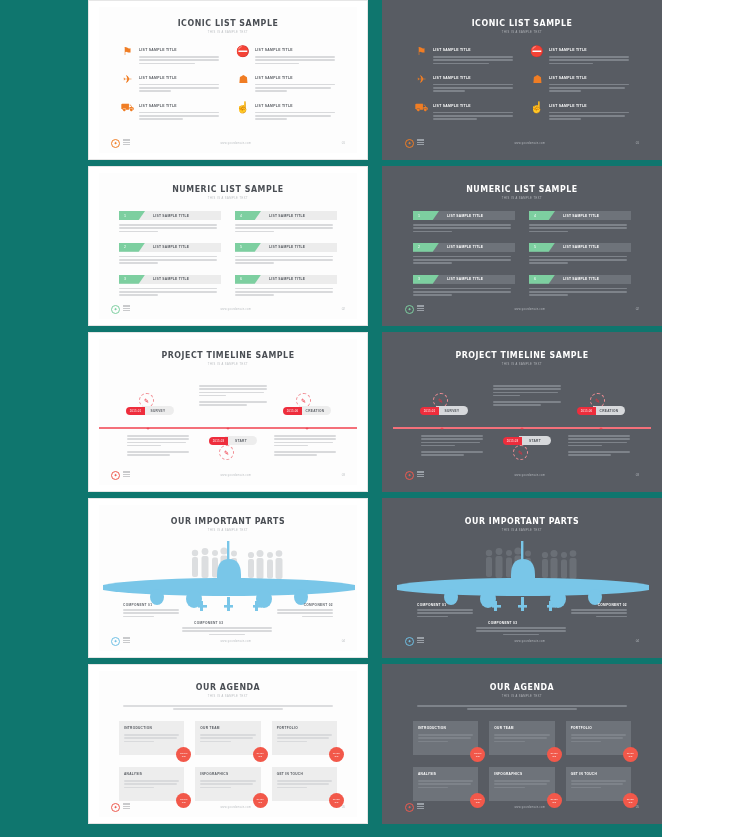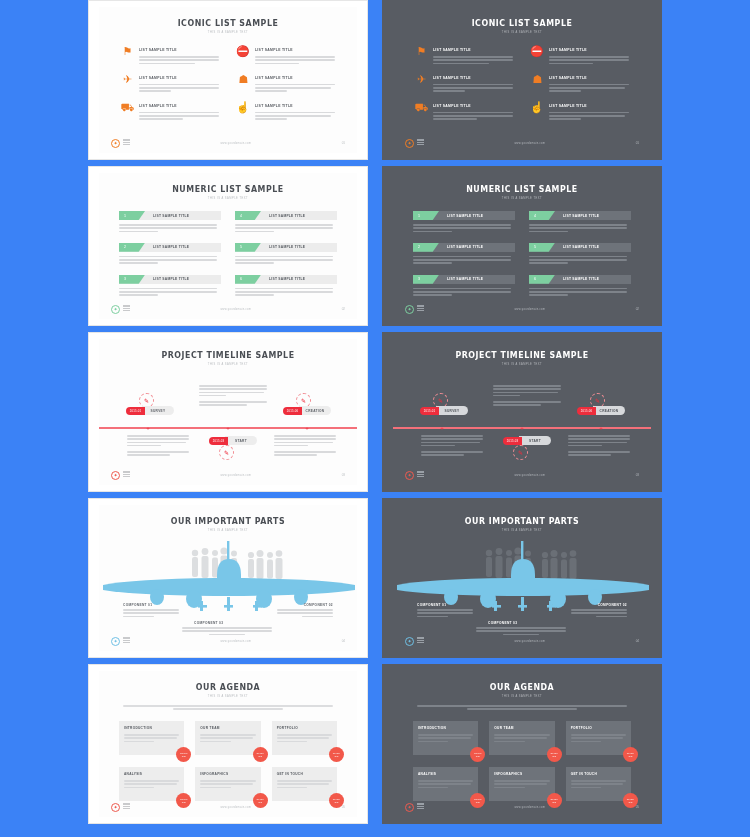--- a/index.html
+++ b/index.html
@@ -4,22 +4,22 @@
 <style>
   * { box-sizing: border-box; margin: 0; padding: 0; }
   html, body { width: 750px; height: 837px; }
   body {
     background: #ffffff;
     font-family: "Liberation Sans", sans-serif;
     overflow: hidden;
   }
   .page {
     position: relative;
-    width: 750px; height: 837px;
-    background: #3b82f6;
+    width: 662px; height: 837px;
+    background: #0f766e;
   }
   .grid {
     position: absolute;
     left: 88px; top: 0px;
     width: 574px;
     display: grid;
     grid-template-columns: 280px 280px;
     column-gap: 14px;
     row-gap: 6px;
   }

